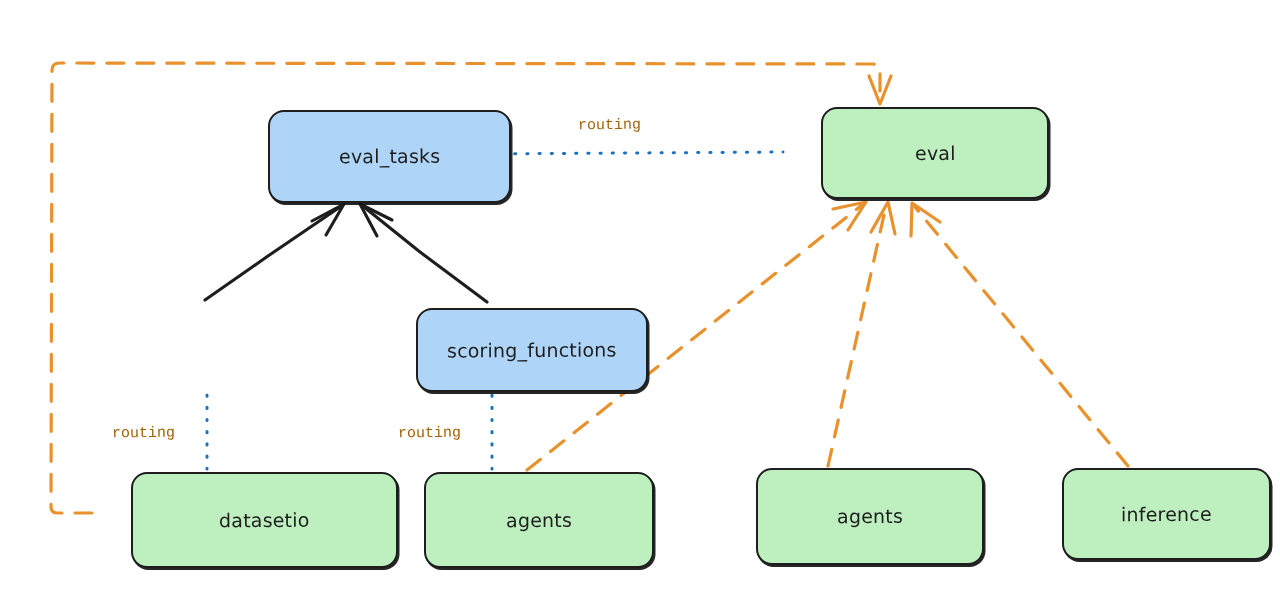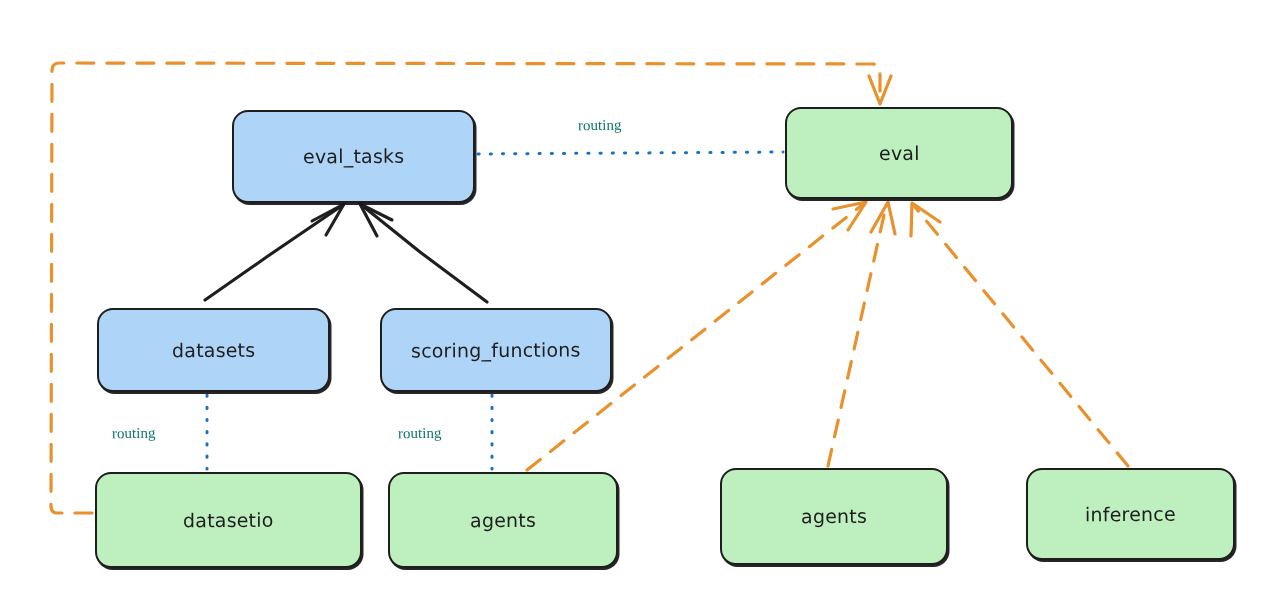--- a/index.html
+++ b/index.html
@@ -33,35 +33,36 @@
     align-items: center;
     justify-content: center;
     text-align: center;
     border: 2.6px solid #1e1e1e;
     border-radius: 16px;
     font-family: "DejaVu Sans", sans-serif;
     font-size: 19px;
     letter-spacing: 0.2px;
     color: #1e1e1e;
     box-shadow: 1.5px 2px 0 0 rgba(20,20,20,0.92);
+    margin-left: 36px;
   }
   .node .node-label {
     display: block;
     transform: rotate(-0.35deg);
     padding: 0 6px;
     line-height: 1.1;
   }
   .node.blue  { background: #aed5f8; }
   .node.green { background: #bdefbf; }
 
   .edge-label {
     position: absolute;
-    font-family: Liberation Serif, serif;
+    font-family: Liberation Mono, monospace;
     font-size: 15px;
-    color: #0f766e;
+    color: #a16207;
     white-space: nowrap;
     transform: rotate(-0.6deg);
   }
 </style>
 </head>
 <body>
 
 <div id="canvas">
 
   <svg id="edge-layer" viewBox="0 0 1280 596" width="1280" height="596" xmlns="http://www.w3.org/2000/svg">
@@ -110,23 +111,20 @@
   </svg>
 
   <div class="node blue" style="left:232px; top:110px; width:243px; height:93px;">
     <span class="node-label">eval_tasks</span>
   </div>
 
   <div class="node green" style="left:785px; top:107px; width:228px; height:92px;justify-content:center;">
     <span class="node-label">eval</span>
   </div>
 
-  <div class="node blue" style="left:97px; top:308px; width:233px; height:84px;">
-    <span class="node-label">datasets</span>
-  </div>
 
   <div class="node blue" style="left:380px; top:308px; width:232px; height:84px;">
     <span class="node-label">scoring_functions</span>
   </div>
 
   <div class="node green" style="left:95px; top:472px; width:267px; height:96px;">
     <span class="node-label">datasetio</span>
   </div>
 
   <div class="node green" style="left:388px; top:472px; width:230px; height:96px;">

